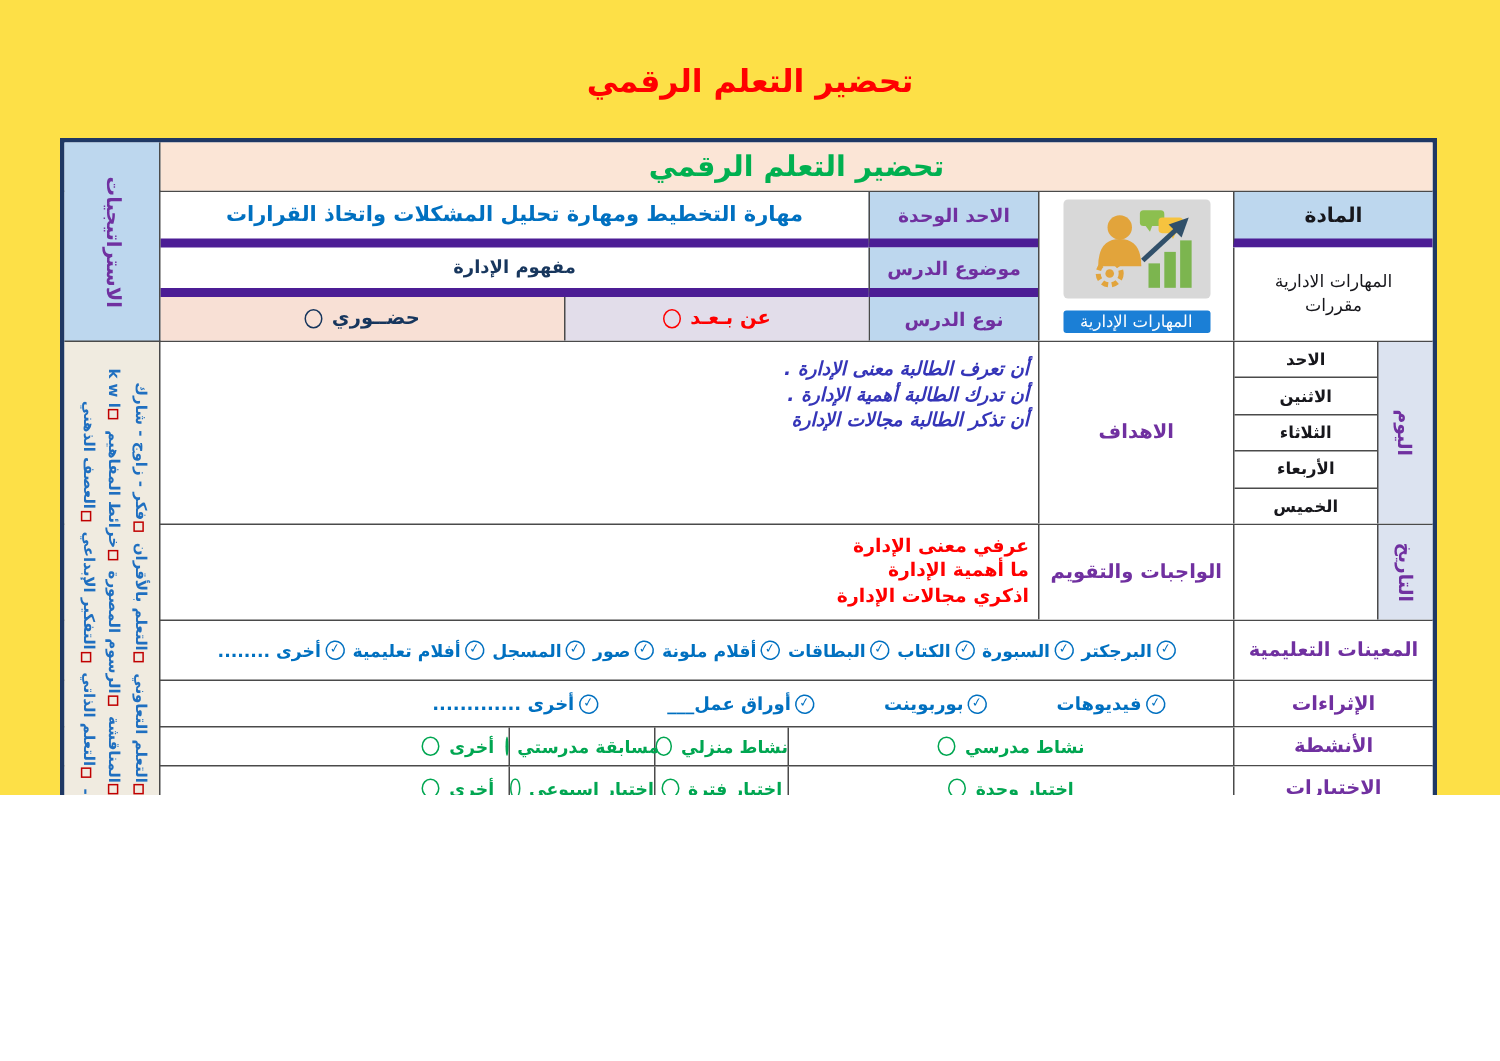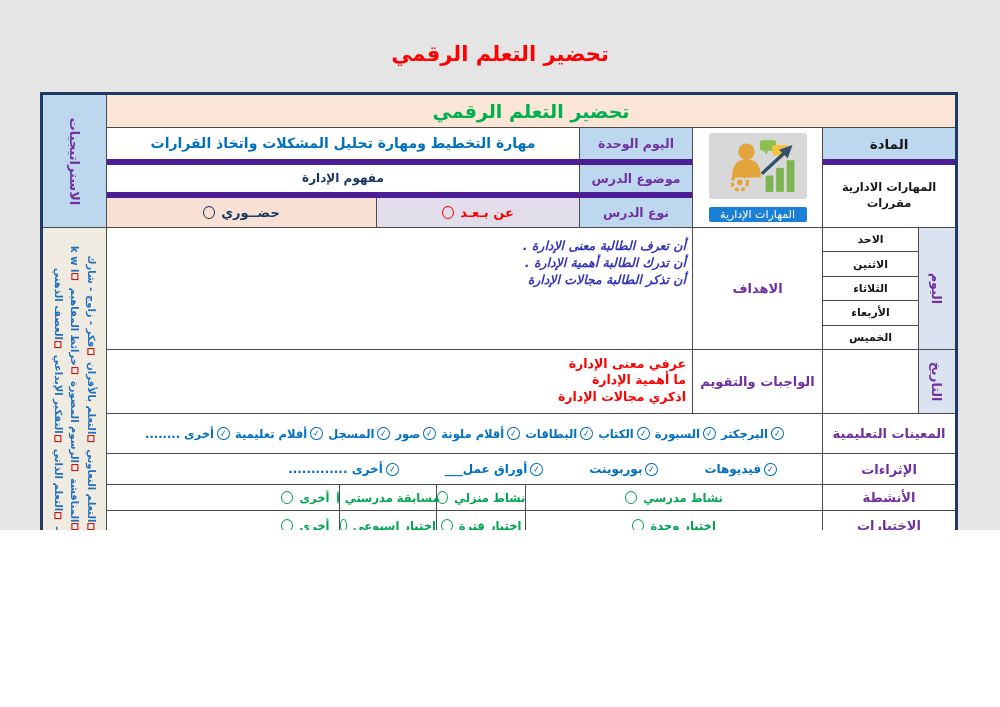--- a/index.html
+++ b/index.html
@@ -1,17 +1,17 @@
 <!DOCTYPE html>
 <html lang="ar" dir="rtl"><head>
 <meta charset="utf-8">
 <style>
   * { box-sizing: border-box; margin: 0; padding: 0; }
   body { background:#fff; font-family:"DejaVu Sans", sans-serif; }
-  .page { position:relative; width:1000px; height:530px; background:#e5e5e5; overflow:hidden; direction:rtl; }
+  .page { position:relative; width:1000px; height:530px; background:#fde047; overflow:hidden; direction:rtl; }
 
   .main-title { position:absolute; top:42px; right:0; left:0; text-align:center;
     color:#ff0000; font-weight:bold; font-size:21px; }
 
   .tbl { position:absolute; top:92px; right:42px; width:918px; height:476px;
     border:3px solid #1f3864; background:#fff; display:flex; flex-direction:column; direction:rtl; }
 
   .row { display:flex; width:100%; }
   .spacer { width:64px; flex:0 0 64px; }
   .bL { border-left:1px solid #4a4a4a; }
@@ -20,21 +20,21 @@
 
   
   .hdr-row { height:33px; border-bottom:1px solid #4a4a4a; }
   .hdr-cell { flex:1; background:#fbe5d6; display:flex; align-items:center; justify-content:center; }
   .hdr-title { color:#00b050; font-weight:bold; font-size:19px; }
 
   
   .block { height:100px; border-bottom:1px solid #4a4a4a; }
   .meta-col { width:133px; flex:0 0 133px; display:flex; flex-direction:column; }
   .subj-hdr { height:37px; background:#bdd7ee; color:#17171c; font-weight:bold; font-size:13.5px; }
-  .subj-val { flex:1; background:#fff; color:#17171c; font-weight:bold; font-size:11.5px;
+  .subj-val { flex:1; background:#fff; color:#17171c; font-weight:normal; font-size:11.5px;
     text-align:center; flex-direction:column; line-height:1.35; }
   .logo-cell { width:130px; flex:0 0 130px; background:#fff; display:flex; flex-direction:column;
     align-items:center; justify-content:center; }
   .logo-box { width:98px; height:66px; background:#d8d8d8; border-radius:3px; display:flex;
     align-items:center; justify-content:center; }
   .logo-btn { width:98px; height:15px; margin-top:8px; background:#1b7fd6; border-radius:2px;
     color:#fff; font-size:11px; font-weight:normal; display:flex; align-items:center; justify-content:center; }
   .mid-col { flex:1; display:flex; flex-direction:column; }
   .sub-row { display:flex; width:100%; }
   .lblD { width:113px; flex:0 0 113px; background:#bdd7ee; color:#7030a0; font-weight:bold; font-size:12.5px; }
@@ -183,21 +183,21 @@
             <rect x="67" y="34" width="8" height="25" fill="#7cb54f"></rect>
             <rect x="78" y="26" width="8" height="33" fill="#7cb54f"></rect>
             <path d="M52 40 L78 16" stroke="#31506a" stroke-width="3.5" fill="none"></path>
             <polygon points="84,10 70,15 79,24" fill="#31506a"></polygon>
           </svg>
         </div>
         <div class="logo-btn">المهارات الإدارية</div>
       </div>
       <div class="mid-col">
         <div class="sub-row unit-row">
-          <div class="cell lblD bL bB">اليوم الوحدة</div>
+          <div class="cell lblD bL bB">الاحد الوحدة</div>
           <div class="cell unit-val bB">مهارة التخطيط ومهارة تحليل المشكلات واتخاذ القرارات</div>
         </div>
         <div class="sub-row topic-row">
           <div class="cell lblD bL bB">موضوع الدرس</div>
           <div class="cell topic-val bB">مفهوم الإدارة</div>
         </div>
         <div class="sub-row type-row">
           <div class="cell lblD bL">نوع الدرس</div>
           <div class="cell type-remote bL">
             <span>عن بـعـد</span>

